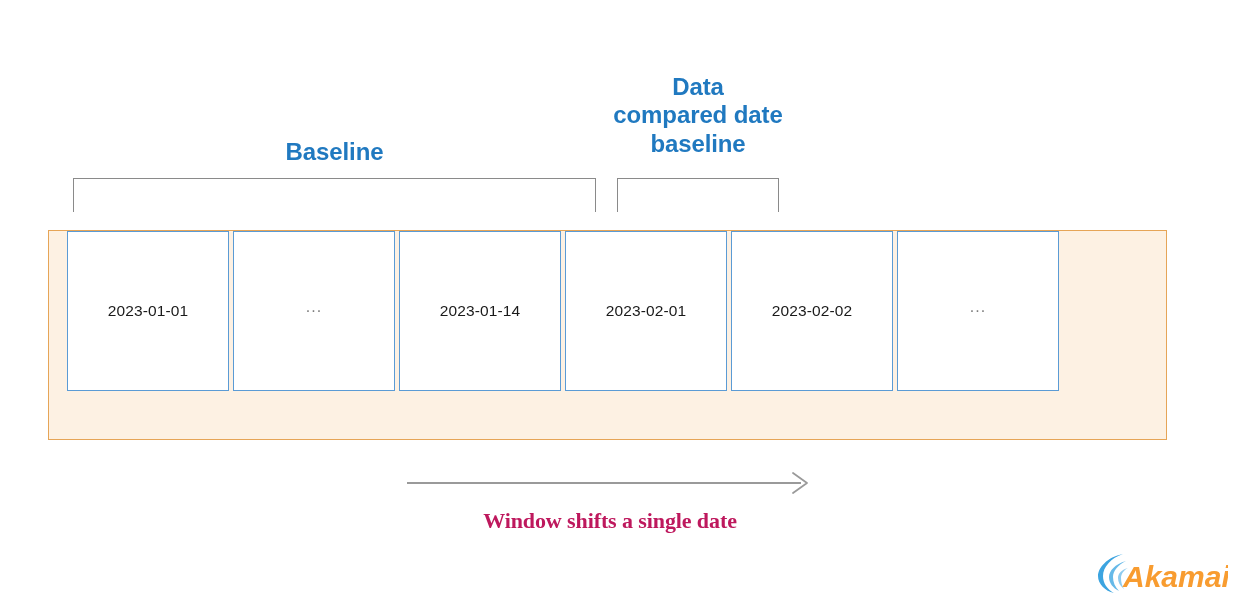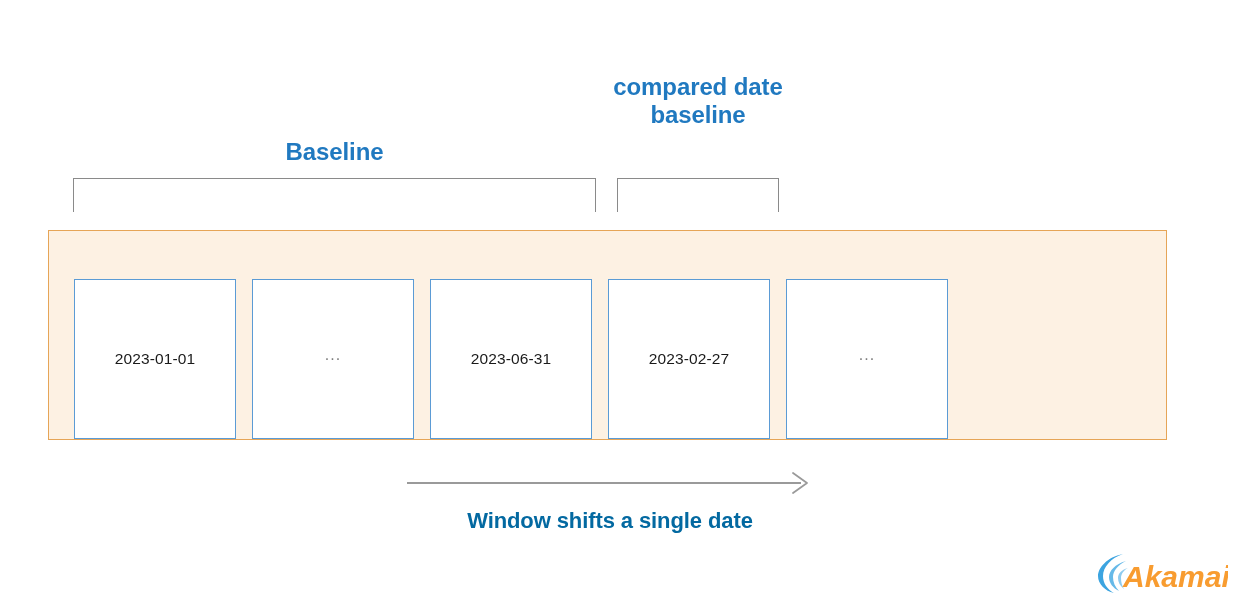--- a/index.html
+++ b/index.html
@@ -65,23 +65,23 @@
   #window-container {
     position: absolute;
     left: 48px;
     top: 230px;
     width: 1119px;
     height: 210px;
     box-sizing: border-box;
     background: #FDF1E3;
     border: 1.6px solid #E6A557;
     display: flex;
-    align-items: flex-end;
-    padding: 0 25px;
-    gap: 16px;
+    align-items: flex-start;
+    padding: 0 18px;
+    gap: 4px;
   }
 
   
   .date-cell {
     box-sizing: border-box;
     width: 162px;
     height: 160px;
     background: #ffffff;
     border: 1.5px solid #5B9BD5;
     display: flex;
@@ -111,64 +111,69 @@
     height: 30px;
   }
 
   
   #shift-caption {
     position: absolute;
     left: 370px;
     top: 508px;
     width: 480px;
     text-align: center;
-    color: #0369a1;
+    color: #be185d;
     font-size: 22px;
     font-weight: bold;
     letter-spacing: -0.1px;
+    font-family: Liberation Serif, serif;
   }
 
   
   #akamai-logo {
     position: absolute;
     left: 1093px;
     top: 548px;
     width: 135px;
     height: 50px;
     text-align: center;
   }
 </style>
 </head>
 <body>
 
 <div id="canvas">
 
   <div class="heading" id="baseline-heading">Baseline</div>
 
   <div class="heading" id="compared-heading">
+    <span class="line">Data</span>
     <span class="line">compared date</span>
     <span class="line">baseline</span>
   </div>
 
   <div class="bracket" id="bracket-baseline"></div>
   <div class="bracket" id="bracket-compared"></div>
 
   <div id="window-container">
 
   <div class="date-cell">
         <span class="cell-label">2023-01-01</span>
       </div>
       <div class="date-cell is-ellipsis">
         <span class="cell-label">...</span>
       </div>
       <div class="date-cell">
-        <span class="cell-label">2023-06-31</span>
+        <span class="cell-label">2023-01-14</span>
       </div>
       <div class="date-cell">
-        <span class="cell-label">2023-02-27</span>
+        <span class="cell-label">2023-02-01</span>
+      </div>
+      <div class="date-cell">
+        <span class="cell-label">2023-02-02</span>
       </div>
       <div class="date-cell is-ellipsis">
         <span class="cell-label">...</span>
       </div>
     </div>
 
   <div id="shift-arrow">
     <svg width="410" height="30" viewBox="0 0 410 30" xmlns="http://www.w3.org/2000/svg">
       <line x1="2" y1="15" x2="396" y2="15" stroke="#9A9A9A" stroke-width="1.8"></line>
       <polyline points="388,5 402,15 388,25" fill="none" stroke="#9A9A9A" stroke-width="1.8" stroke-linecap="round" stroke-linejoin="round"></polyline>

